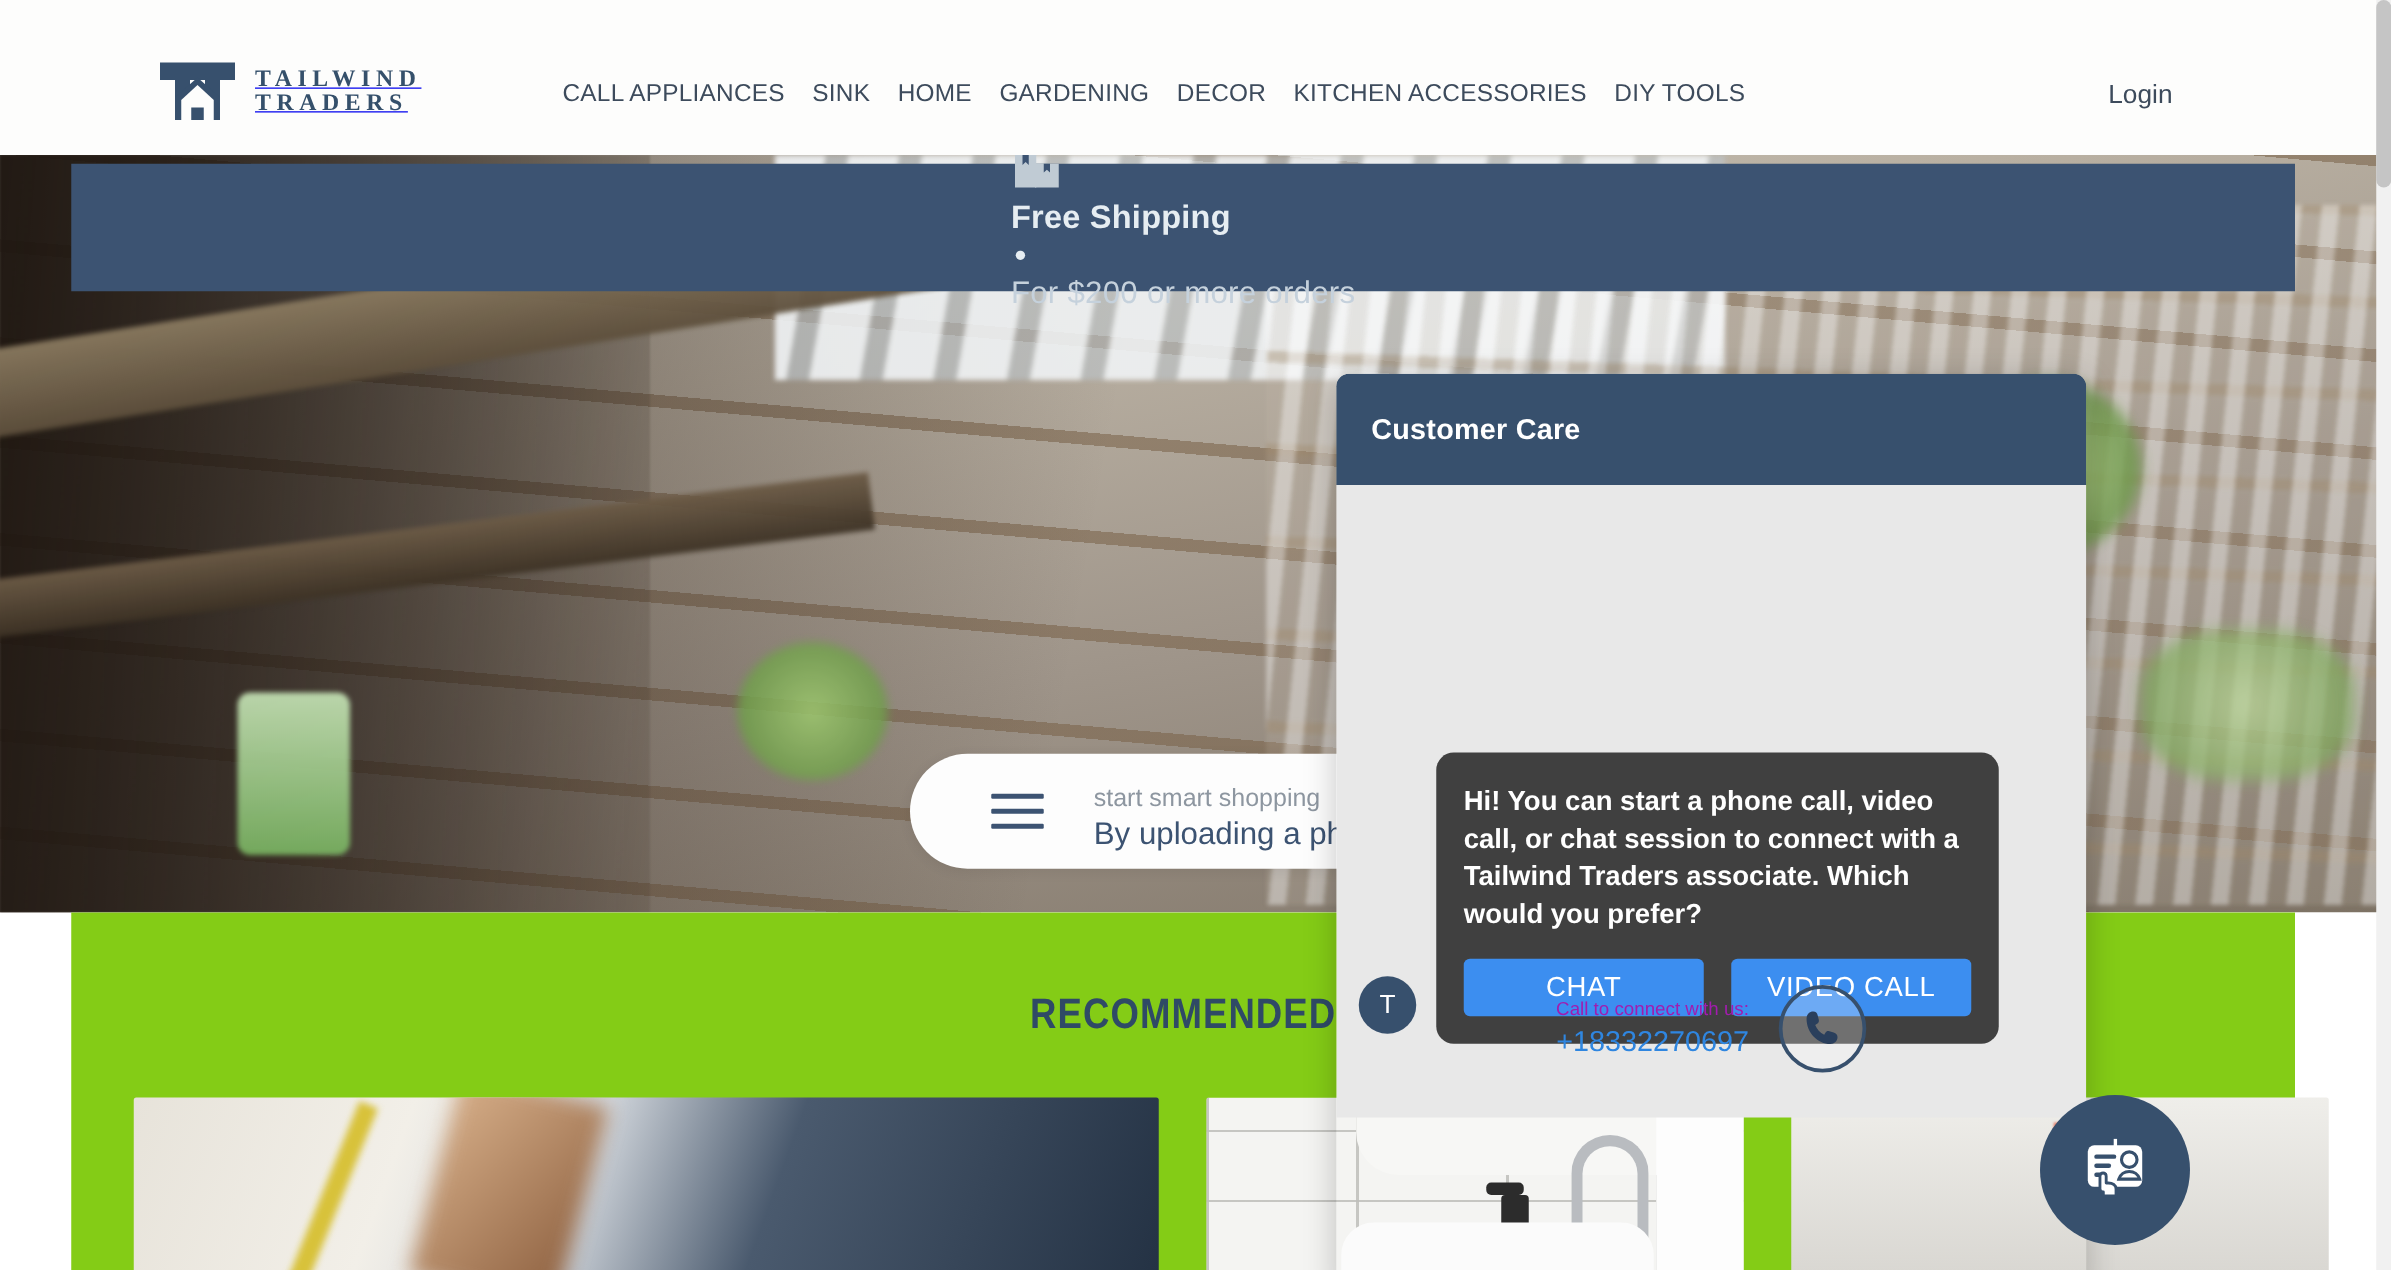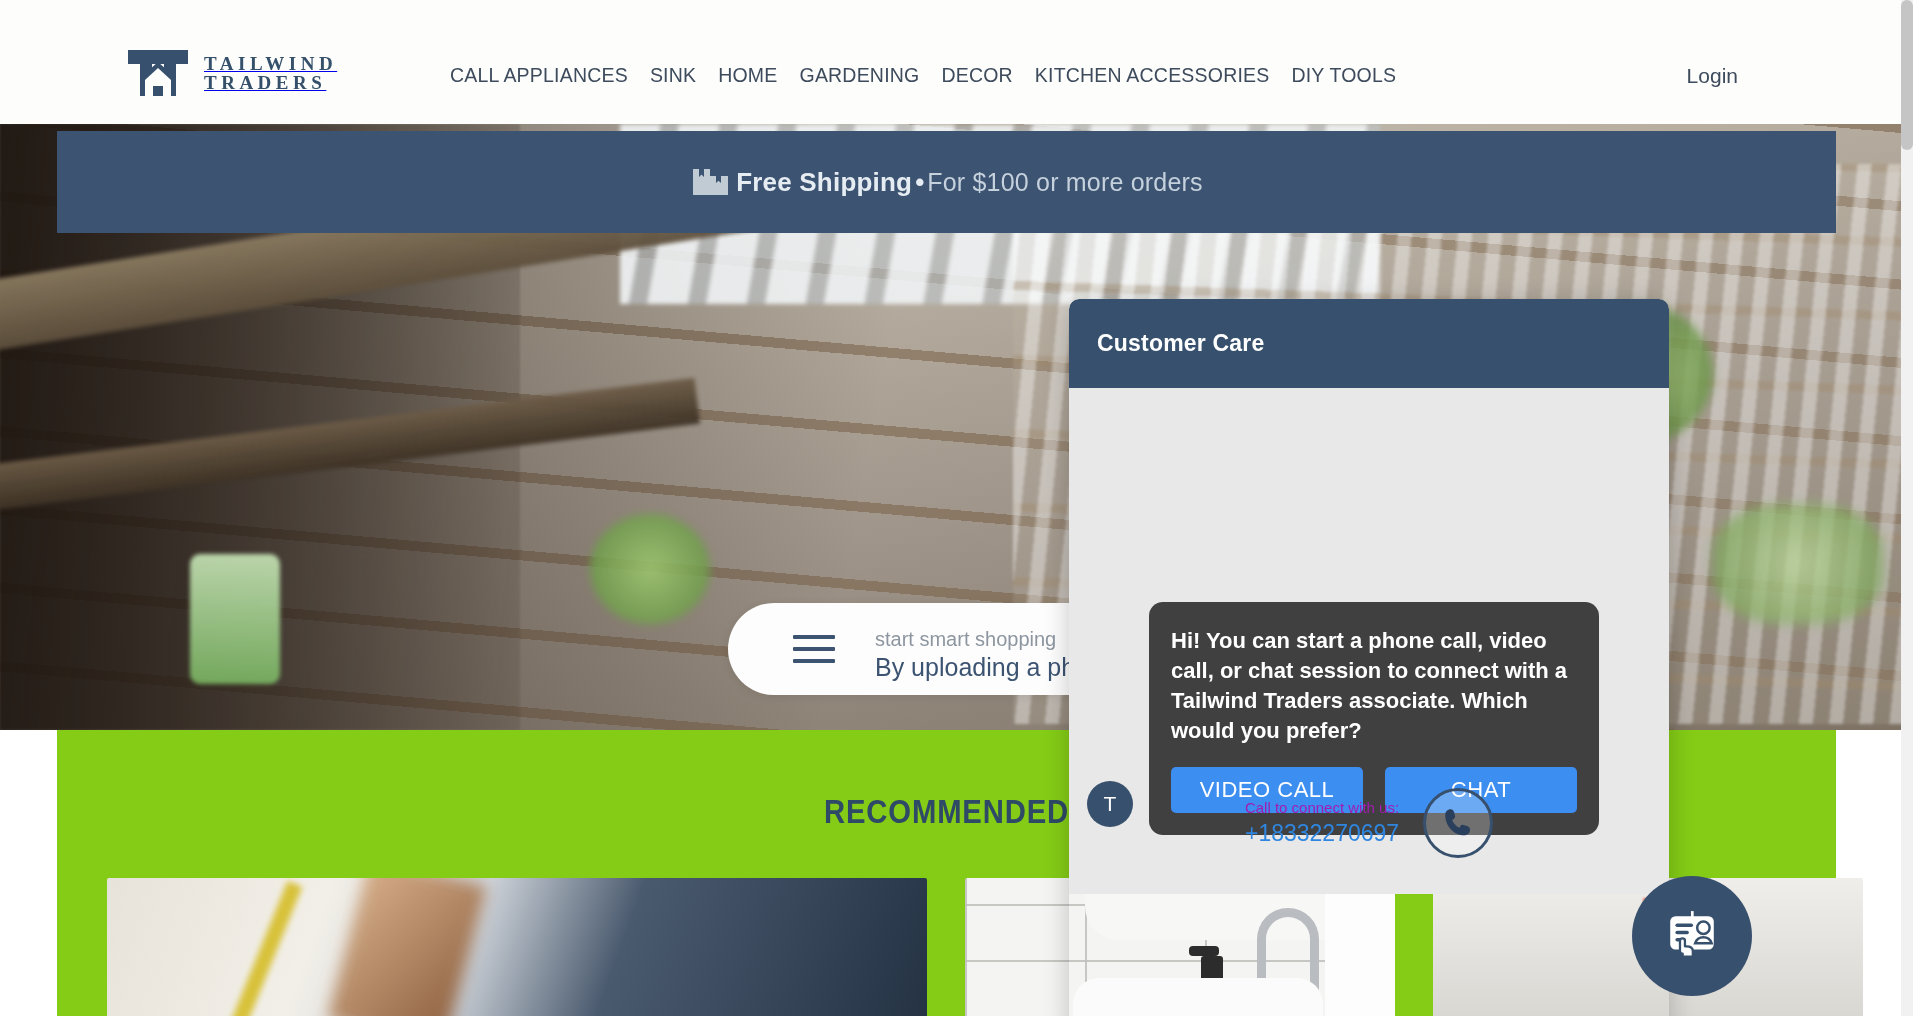--- a/index.html
+++ b/index.html
@@ -91,21 +91,21 @@
     top: 131px;
     width: 1779px;
     height: 102px;
     background: #3c5372;
     display: flex;
     align-items: center;
     justify-content: center;
     gap: 0px;
     z-index: 35;
   }
-  .ship-inner { display: flex; align-items: center; }
+  .ship-inner { display: flex; align-items: flex-start; flex-direction: column; }
   .pkg-icon { width: 42px; height: 42px; position: relative; margin-right: 4px;}
   .ship-strong {
     font-size: 26px;
     font-weight: bold;
     color: #e6edf2;
     letter-spacing: 0.2px;
   }
   .ship-dot { color:#e6edf2; font-size: 26px; font-weight:bold; margin: 0 3px;}
   .ship-reg {
     font-size: 25px;
@@ -552,37 +552,37 @@
       <span class="pkg-icon">
         <svg viewBox="0 0 42 42" width="42" height="42" aria-hidden="true">
           <rect x="3" y="8" width="17" height="26" fill="#c0cbd4"></rect>
           <path d="M9 8 h5 v8 l-2.5 -2.5 L9 16 Z" fill="#3c5372"></path>
           <rect x="19" y="15" width="19" height="19" fill="#c0cbd4"></rect>
           <path d="M26 15 h5 v7 l-2.5 -2.2 L26 22 Z" fill="#3c5372"></path>
         </svg>
       </span>
       <span class="ship-strong">Free Shipping</span>
       <span class="ship-dot">•</span>
-      <span class="ship-reg">For $100 or more orders</span>
+      <span class="ship-reg">For $200 or more orders</span>
     </div>
   </div>
 
   <div class="chat">
     <div class="chat-header">
       <span class="chat-title">Customer Care</span>
     </div>
     <div class="chat-body">
 
       <div class="msg-row">
         <div class="avatar">T</div>
         <div class="bubble">
           <p>Hi! You can start a phone call, video call, or chat session to connect with a Tailwind Traders associate. Which would you prefer?</p>
           <div class="bubble-actions">
+            <button class="btn-blue btn-chat">CHAT</button>
             <button class="btn-blue btn-video">VIDEO CALL</button>
-            <button class="btn-blue btn-chat">CHAT</button>
           </div>
         </div>
       </div>
 
       <div class="call-row">
         <div class="call-texts">
           <div class="call-label">Call to connect with us:</div>
           <a class="call-number" href="#">+18332270697</a>
         </div>
         <div class="phone-circle">

